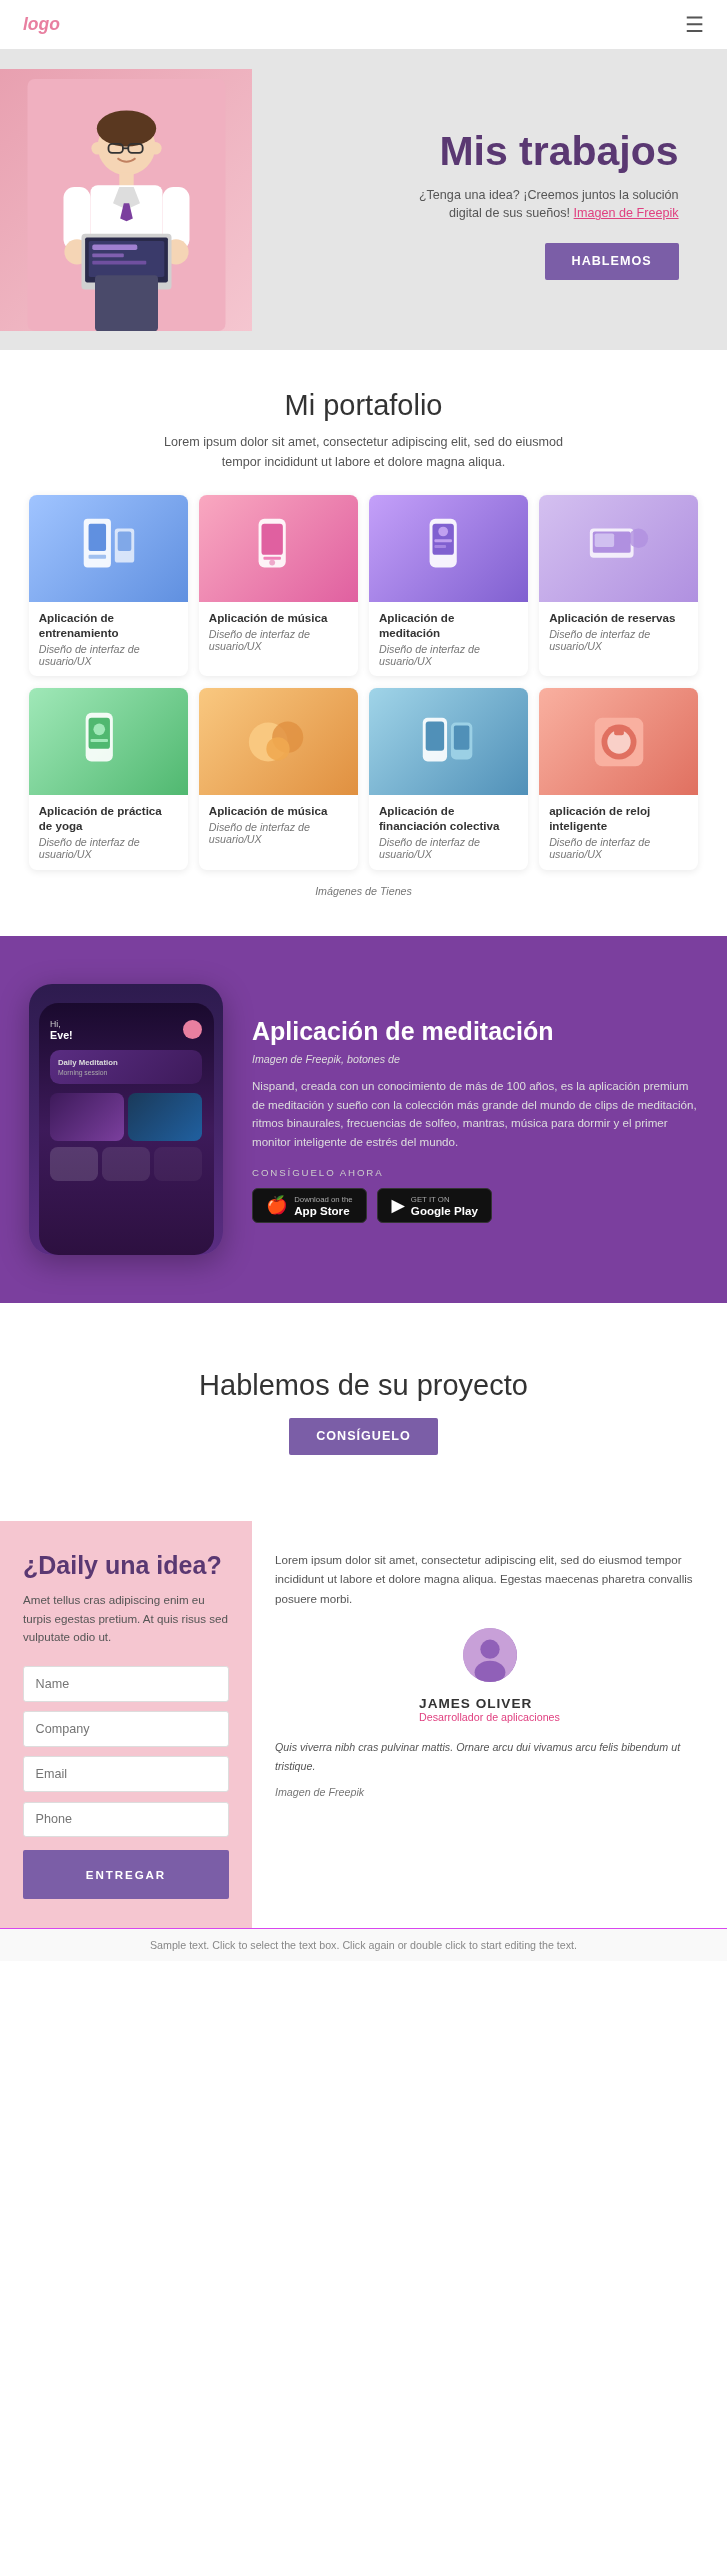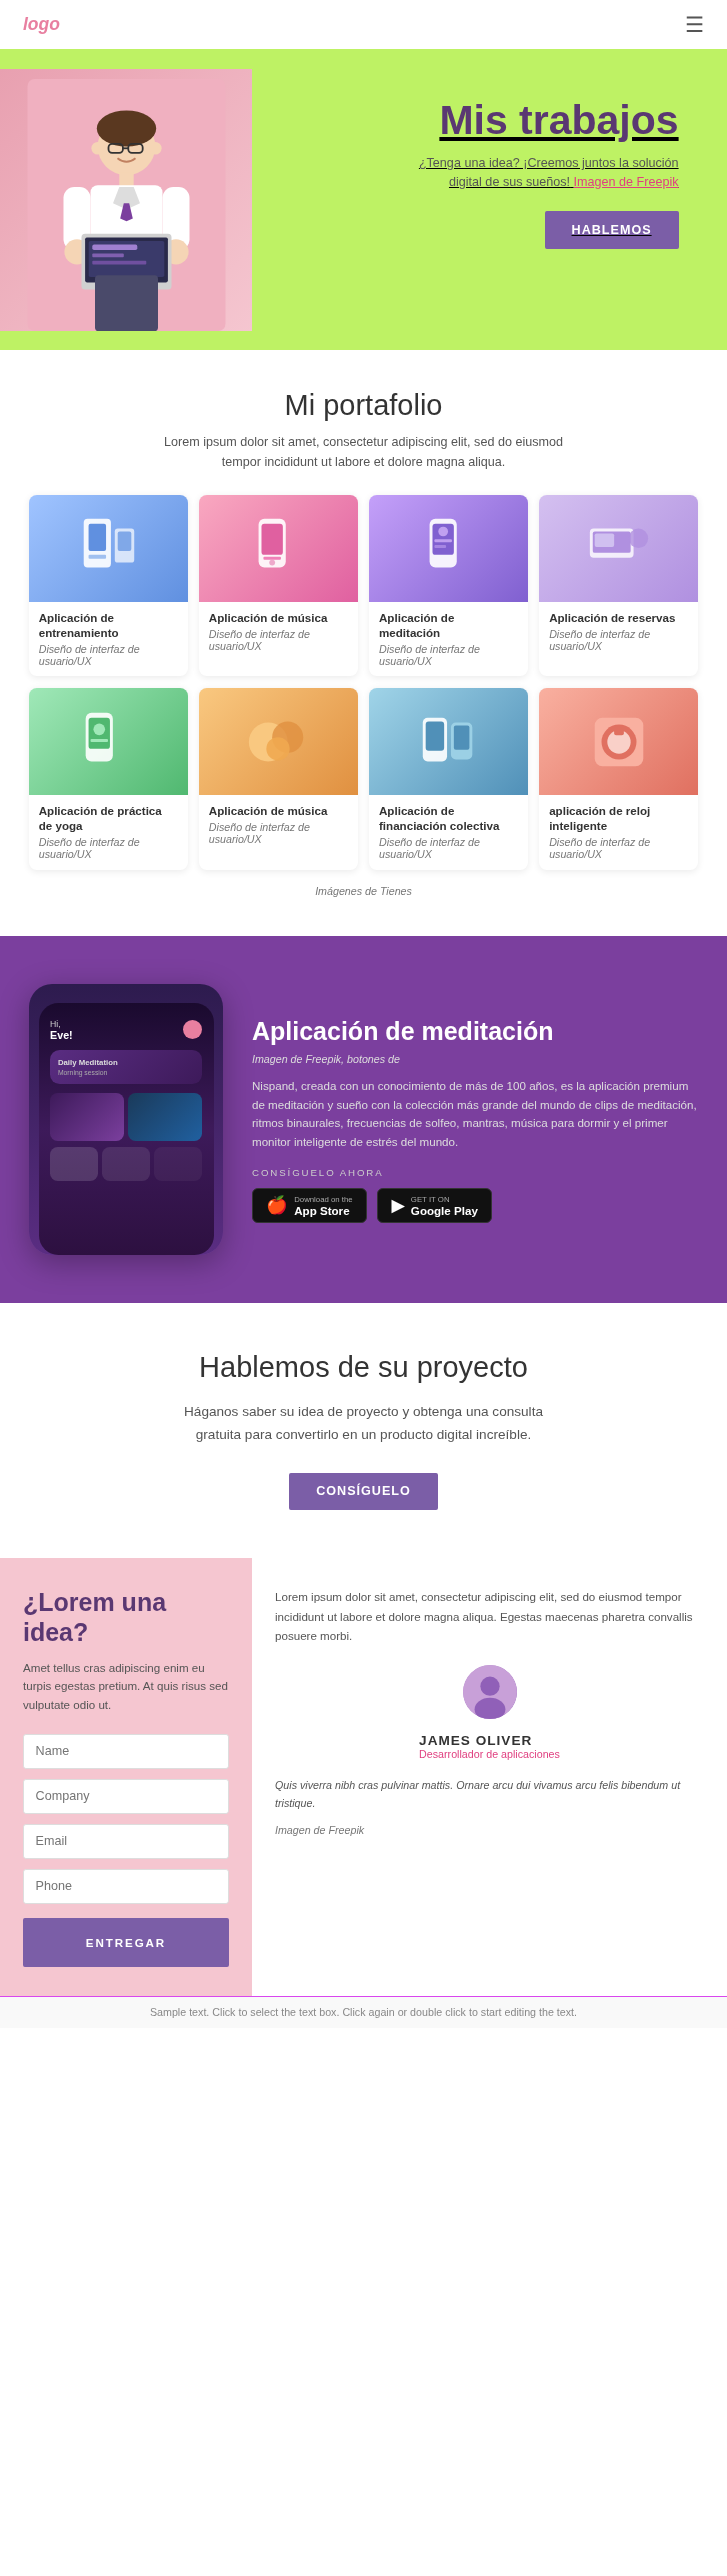--- a/index.html
+++ b/index.html
@@ -11,28 +11,27 @@
       display: flex;
       justify-content: space-between;
       align-items: center;
       padding: 11.6px 23px;
     }
     .logo-text { color: #e87fa0; font-size: 17.5px; font-weight: 700; font-style: italic; }
     .hamburger { font-size: 21.3px; color: #555; cursor: pointer; }
 
     
     .hero {
-      background: #bef264;
-      display: flex;
-      align-items: flex-start;
+      background: #e5e5e5;
+      display: flex;
+      align-items: center;
       min-height: 271px;
       position: relative;
       overflow: hidden;
       padding: 19.4px 29px 19.4px 0;
-      text-decoration: underline;
     }
     .hero-image {
       width: 252px;
       min-height: 262px;
       background: linear-gradient(135deg, #e8a0b0 0%, #f5c6d0 100%);
       display: flex;
       align-items: flex-end;
       justify-content: center;
       flex-shrink: 0;
     }
@@ -242,21 +241,21 @@
       min-width: 107px;
     }
     .store-btn-icon { font-size: 17.5px; }
     .store-btn-text { display: flex; flex-direction: column; }
     .store-btn-small { font-size: 7.8px; color: #aaa; }
     .store-btn-name { font-size: 11.6px; font-weight: 700; }
 
     
     .project-section {
       background: #fff;
-      padding: 48px 29px;
+      padding: 66px 29px;
       text-align: center;
     }
     .project-section .section-title { margin-bottom: 15.5px; }
     .project-desc {
       font-size: 13.6px;
       color: #555;
       line-height: 1.7;
       max-width: 368px;
       margin: 0 auto 27px;
     }
@@ -614,27 +613,26 @@
           <span class="store-btn-small">GET IT ON</span>
           <span class="store-btn-name">Google Play</span>
         </div>
       </div>
     </div>
   </div>
 </section>
 
 <section class="project-section">
   <h2 class="section-title">Hablemos de su proyecto</h2>
-  <p class="project-desc">Háganos saber su idea de proyecto y obtenga una consulta gratuita para convertirlo en un producto digital increíble.</p>
   <button class="btn-primary">CONSÍGUELO</button>
 </section>
 
 <section class="bottom-section">
   <div class="bottom-left">
-    <h2 class="bottom-left-title">¿Lorem una idea?</h2>
+    <h2 class="bottom-left-title">¿Daily una idea?</h2>
     <p class="bottom-left-desc">Amet tellus cras adipiscing enim eu turpis egestas pretium. At quis risus sed vulputate odio ut.</p>
     <input class="form-field" type="text" placeholder="Name" style="">
     <input class="form-field" type="text" placeholder="Company" style="">
     <input class="form-field" type="email" placeholder="Email" style="">
     <input class="form-field" type="tel" placeholder="Phone" style="">
     <button class="btn-submit">ENTREGAR</button>
   </div>
   <div class="bottom-right">
     <p class="bottom-right-desc">Lorem ipsum dolor sit amet, consectetur adipiscing elit, sed do eiusmod tempor incididunt ut labore et dolore magna aliqua. Egestas maecenas pharetra convallis posuere morbi.</p>
     <div class="author-row">

